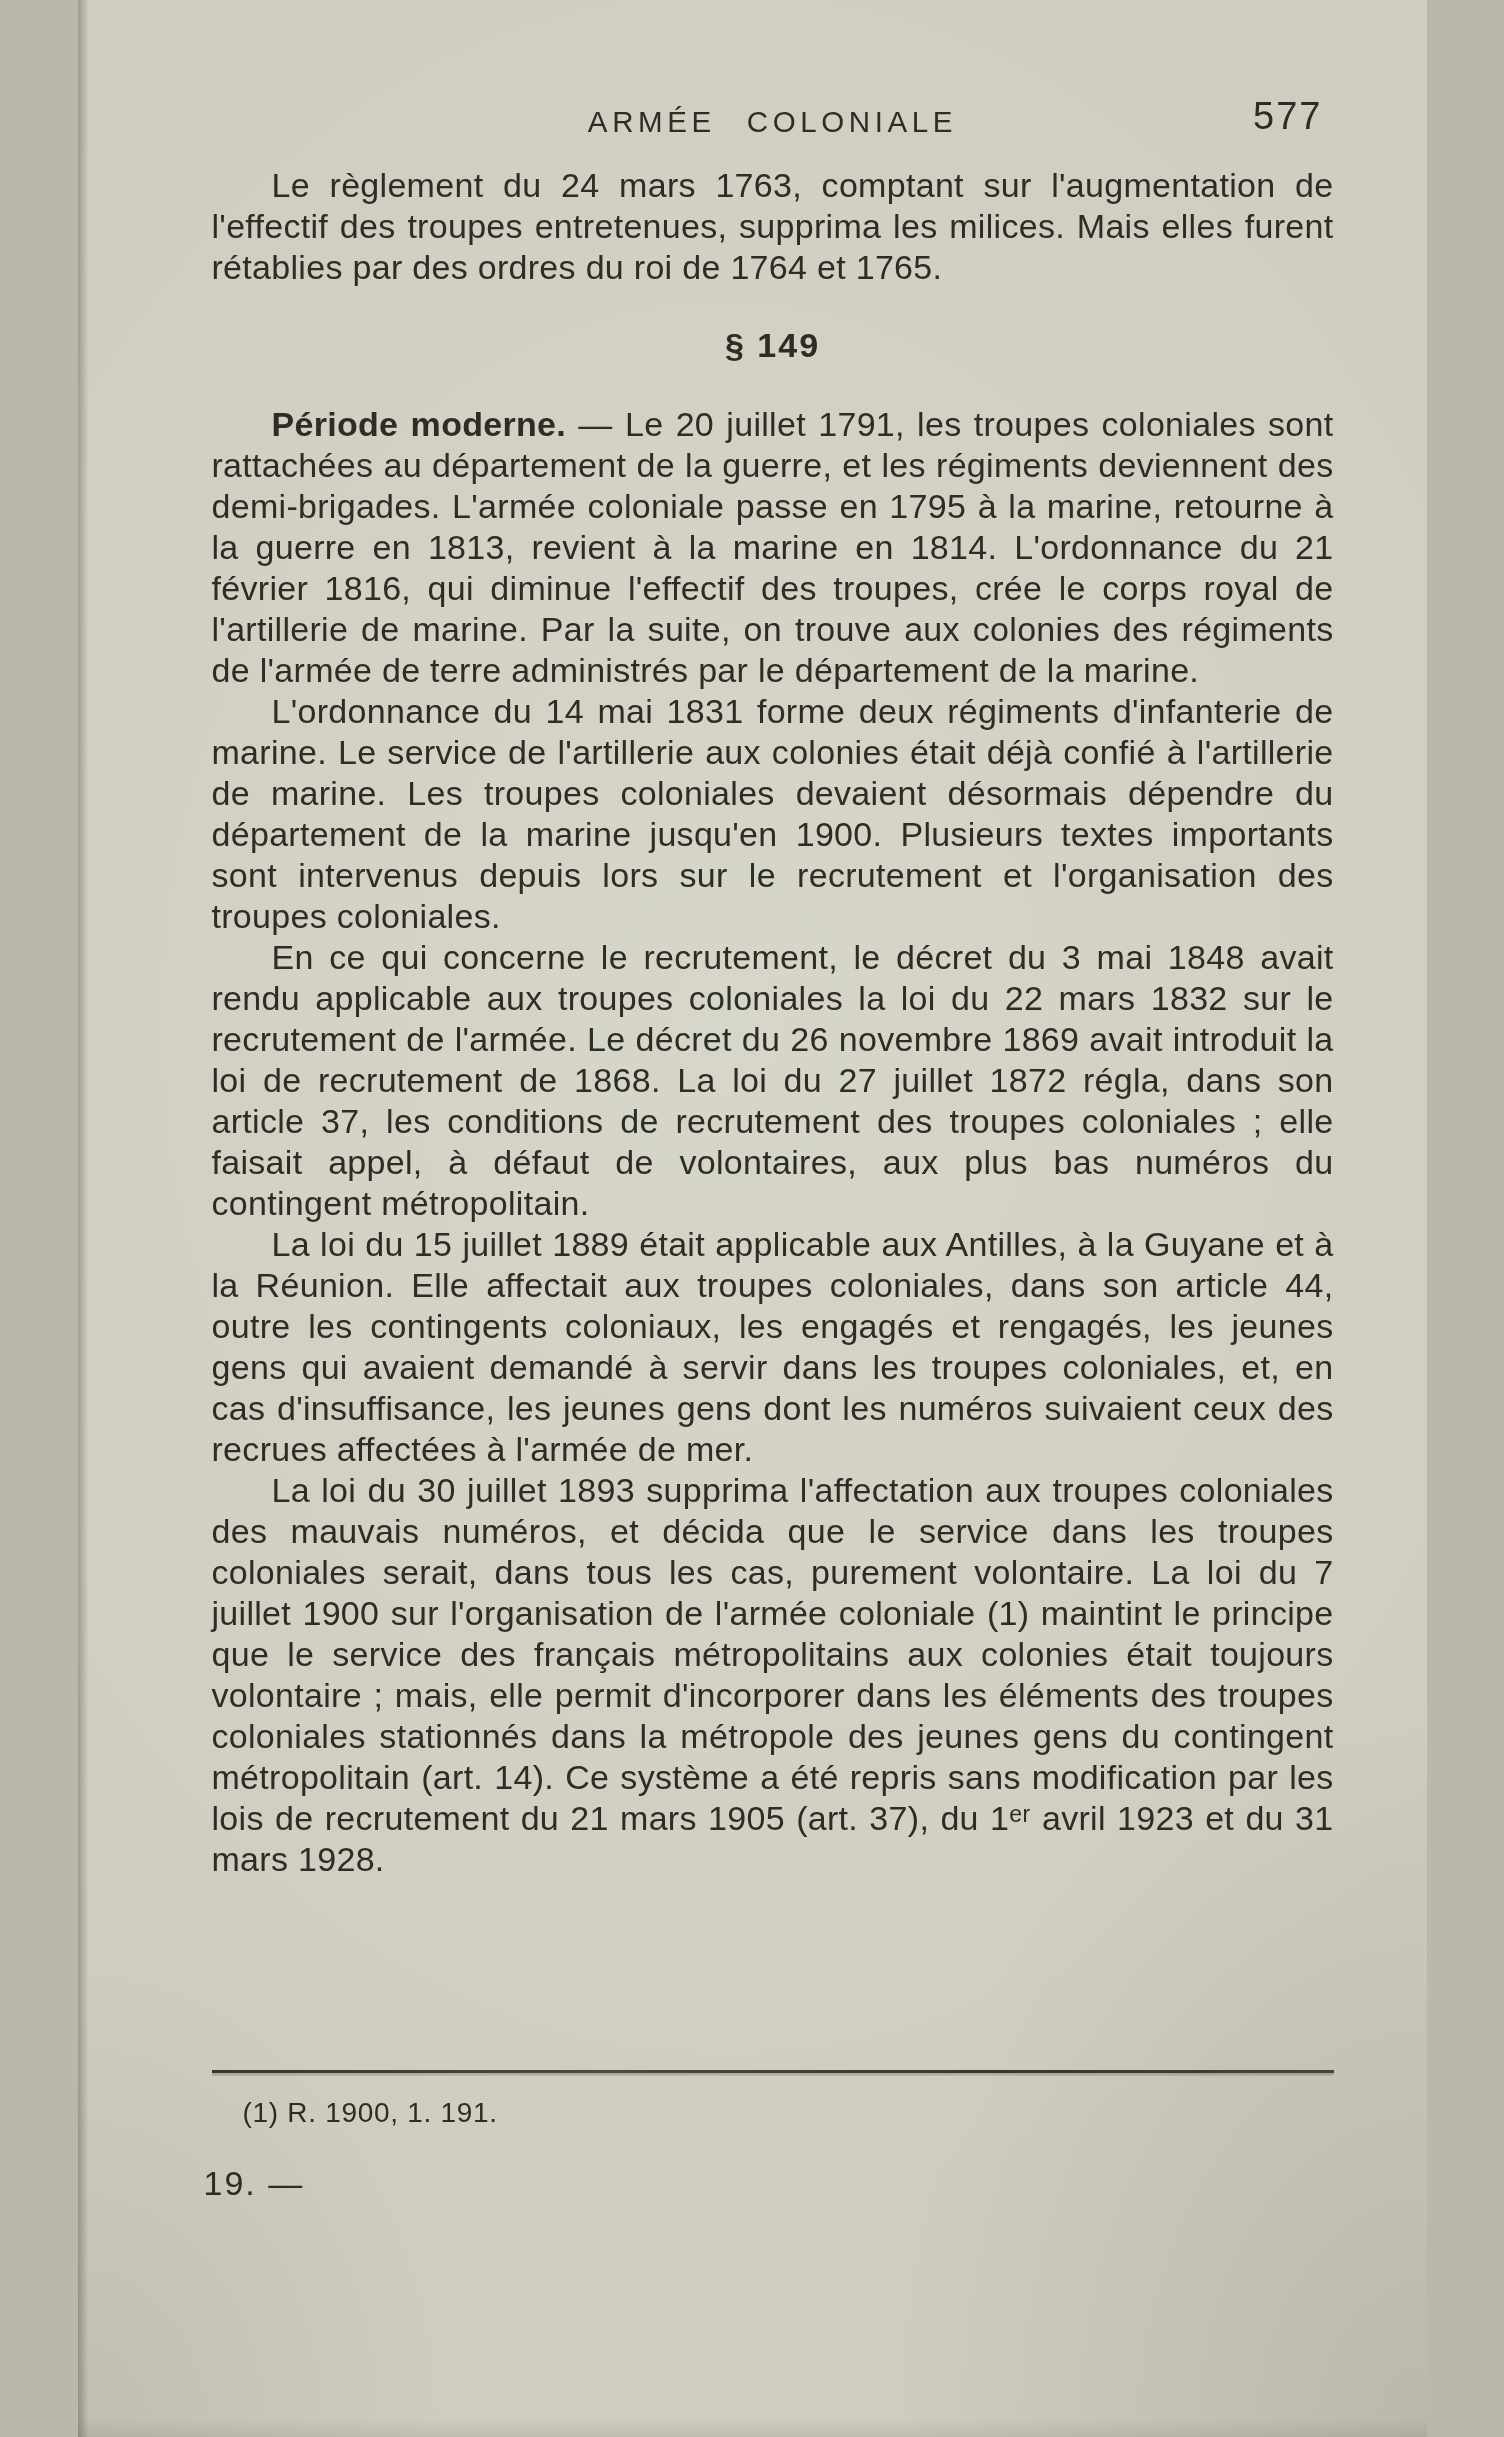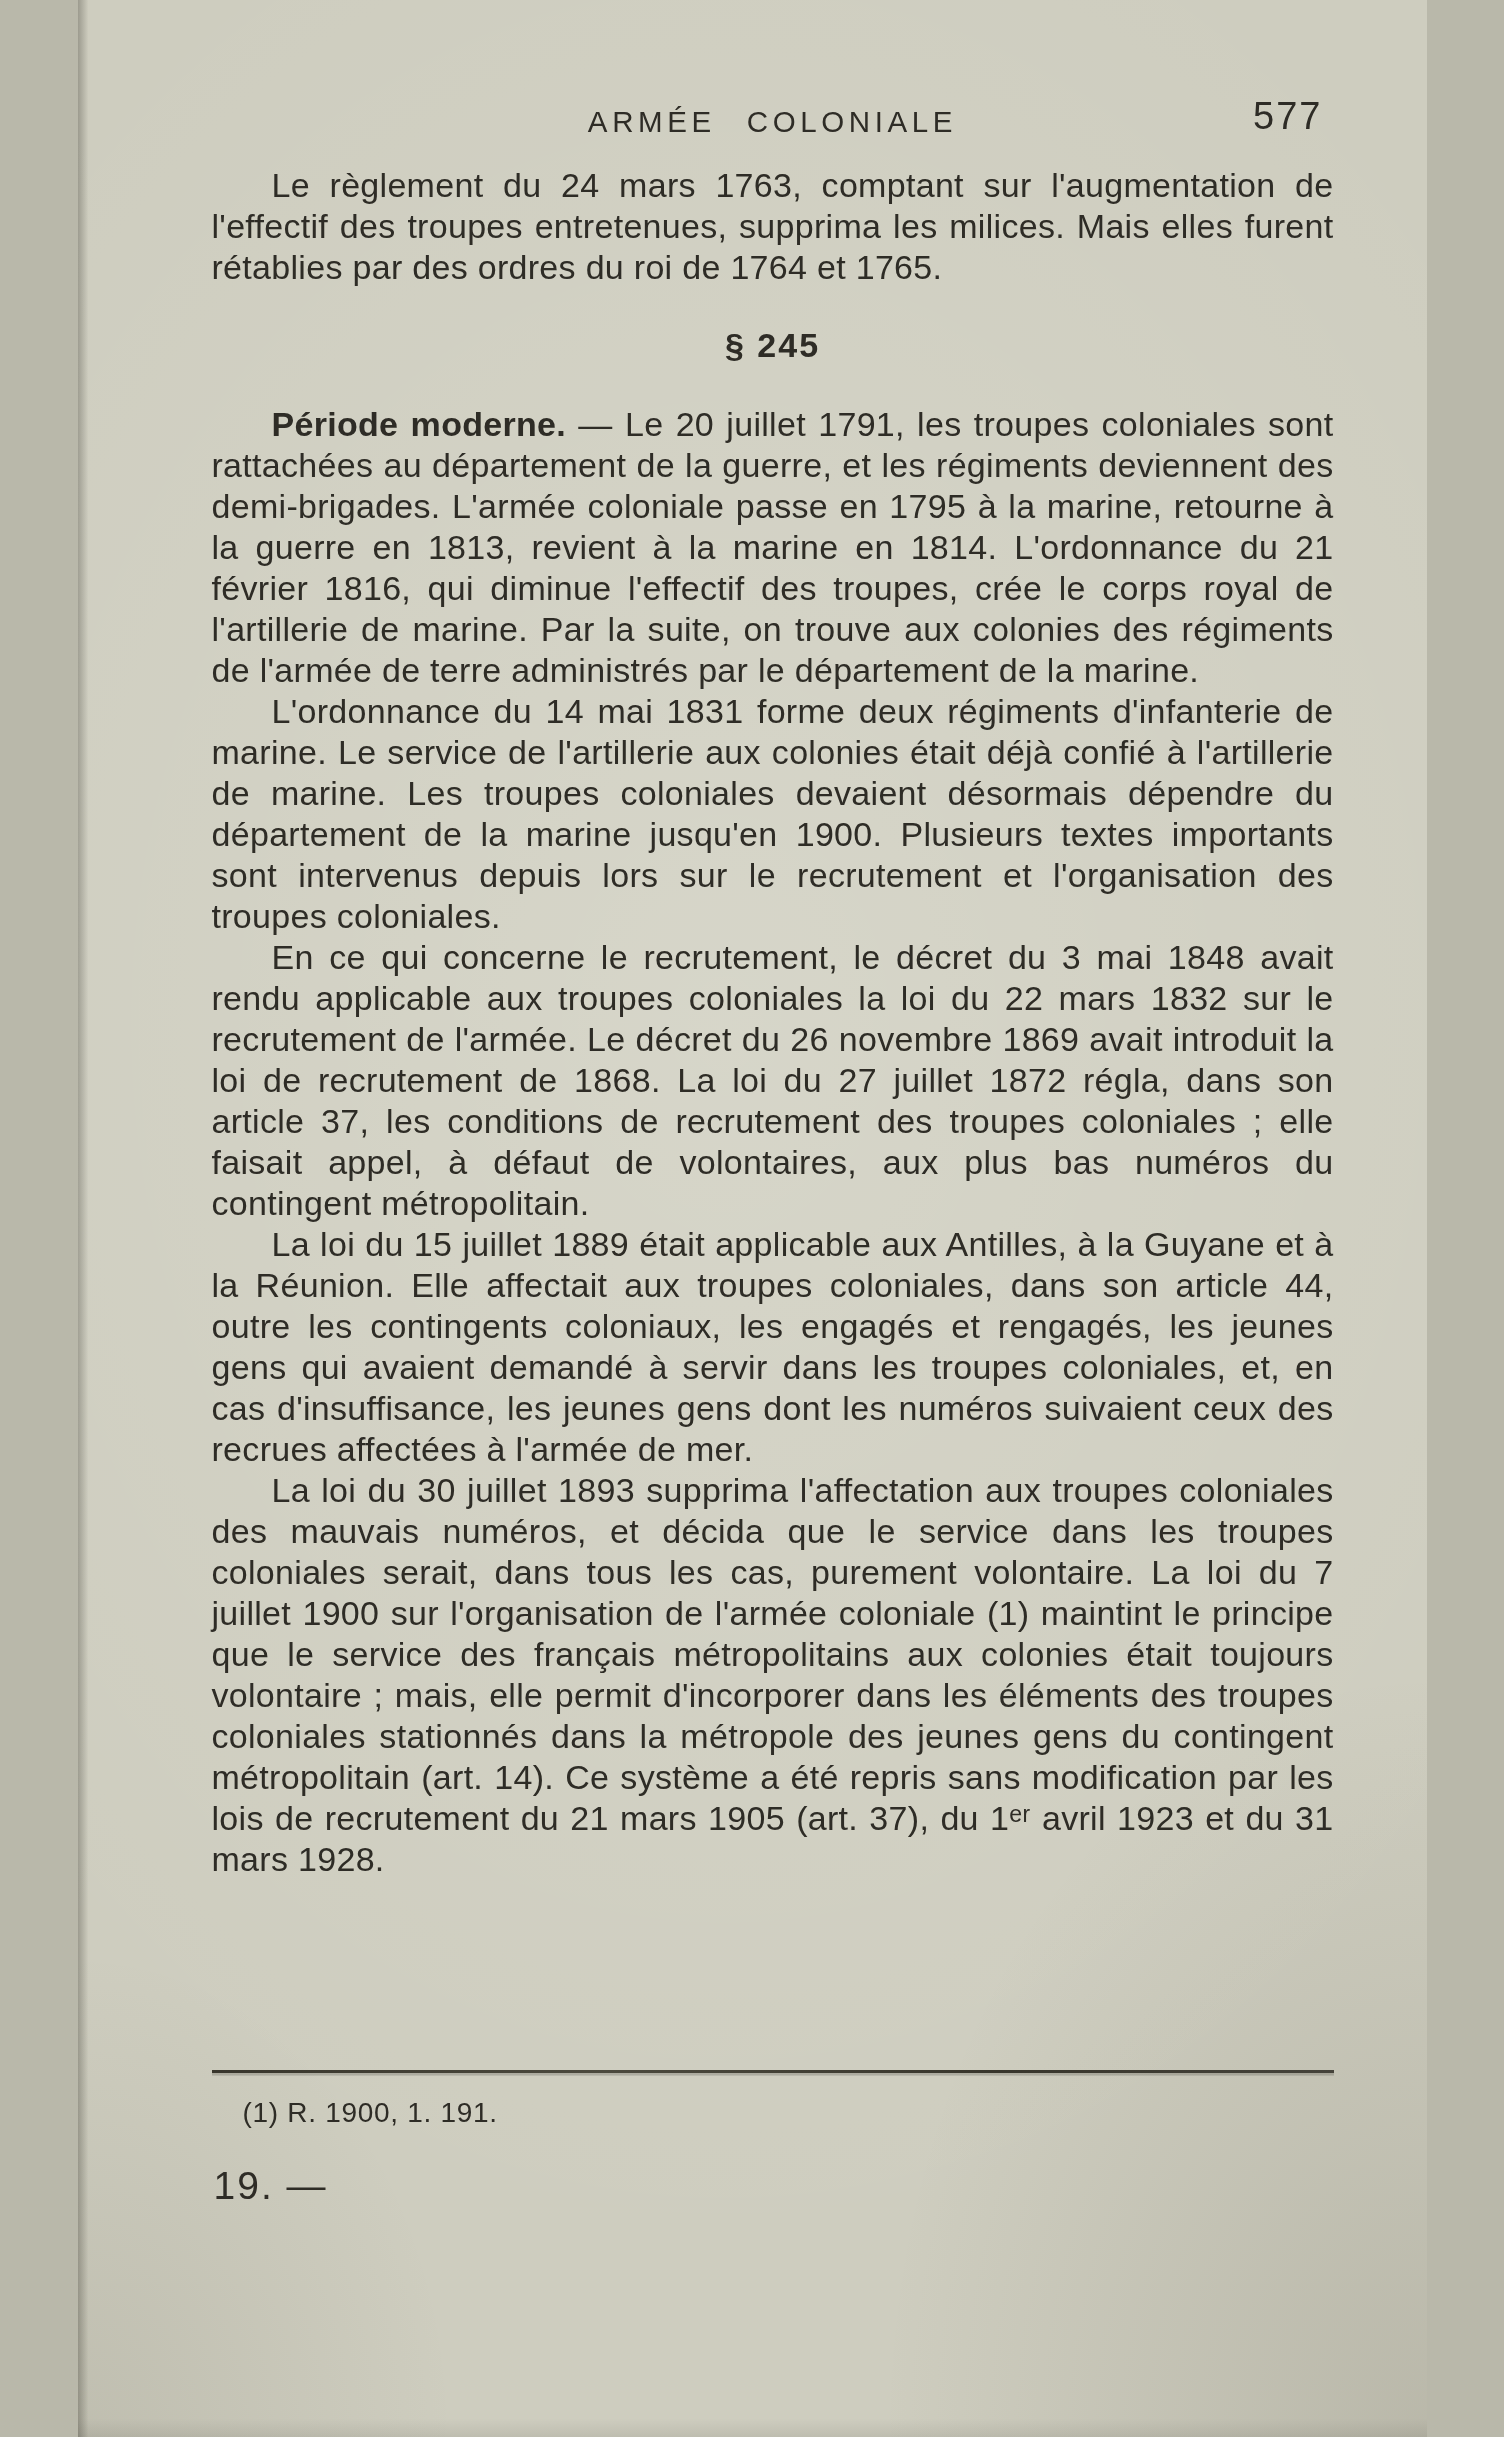--- a/index.html
+++ b/index.html
@@ -87,42 +87,42 @@
   .footnote {
     position: absolute;
     left: 165px;
     top: 2097px;
     margin: 0;
     font-size: 28px;
     letter-spacing: 0.7px;
   }
   .signature {
     position: absolute;
-    left: 136px;
+    left: 126px;
     top: 2164px;
     margin: 0;
-    font-size: 39px;
+    font-size: 34px;
     letter-spacing: 2px;
   }
 </style>
 </head>
 <body>
 
 <div class="page">
 
   <header class="pagehead">
     <span class="running-title">ARMÉE COLONIALE</span>
     <span class="page-number">577</span>
   </header>
 
   <main class="content">
 
     <p class="para"><span class="lead"></span><span>Le règlement du 24 mars 1763, comptant sur l'augmentation de l'effectif des troupes entretenues, supprima les milices. Mais elles furent rétablies par des ordres du roi de 1764 et 1765.</span></p>
 
-    <h2 class="section-heading">§ 245</h2>
+    <h2 class="section-heading">§ 149</h2>
 
     <p class="para"><span class="lead">Période moderne.</span><span> — Le 20 juillet 1791, les troupes coloniales sont rattachées au département de la guerre, et les régiments deviennent des demi-brigades. L'armée coloniale passe en 1795 à la marine, retourne à la guerre en 1813, revient à la marine en 1814. L'ordonnance du 21 février 1816, qui diminue l'effectif des troupes, crée le corps royal de l'artillerie de marine. Par la suite, on trouve aux colonies des régiments de l'armée de terre administrés par le département de la marine.</span></p>
 
     <p class="para"><span class="lead"></span><span>L'ordonnance du 14 mai 1831 forme deux régiments d'infanterie de marine. Le service de l'artillerie aux colonies était déjà confié à l'artillerie de marine. Les troupes coloniales devaient désormais dépendre du département de la marine jusqu'en 1900. Plusieurs textes importants sont intervenus depuis lors sur le recrutement et l'organisation des troupes coloniales.</span></p>
 
     <p class="para"><span class="lead"></span><span>En ce qui concerne le recrutement, le décret du 3 mai 1848 avait rendu applicable aux troupes coloniales la loi du 22 mars 1832 sur le recrutement de l'armée. Le décret du 26 novembre 1869 avait introduit la loi de recrutement de 1868. La loi du 27 juillet 1872 régla, dans son article 37, les conditions de recrutement des troupes coloniales ; elle faisait appel, à défaut de volontaires, aux plus bas numéros du contingent métropolitain.</span></p>
 
     <p class="para"><span class="lead"></span><span>La loi du 15 juillet 1889 était applicable aux Antilles, à la Guyane et à la Réunion. Elle affectait aux troupes coloniales, dans son article 44, outre les contingents coloniaux, les engagés et rengagés, les jeunes gens qui avaient demandé à servir dans les troupes coloniales, et, en cas d'insuffisance, les jeunes gens dont les numéros suivaient ceux des recrues affectées à l'armée de mer.</span></p>
 
     <p class="para"><span class="lead"></span><span>La loi du 30 juillet 1893 supprima l'affectation aux troupes coloniales des mauvais numéros, et décida que le service dans les troupes coloniales serait, dans tous les cas, purement volontaire. La loi du 7 juillet 1900 sur l'organisation de l'armée coloniale (1) maintint le principe que le service des français métropolitains aux colonies était toujours volontaire ; mais, elle permit d'incorporer dans les éléments des troupes coloniales stationnés dans la métropole des jeunes gens du contingent métropolitain (art. 14). Ce système a été repris sans modification par les lois de recrutement du 21 mars 1905 (art. 37), du 1ᵉʳ avril 1923 et du 31 mars 1928.</span></p>

